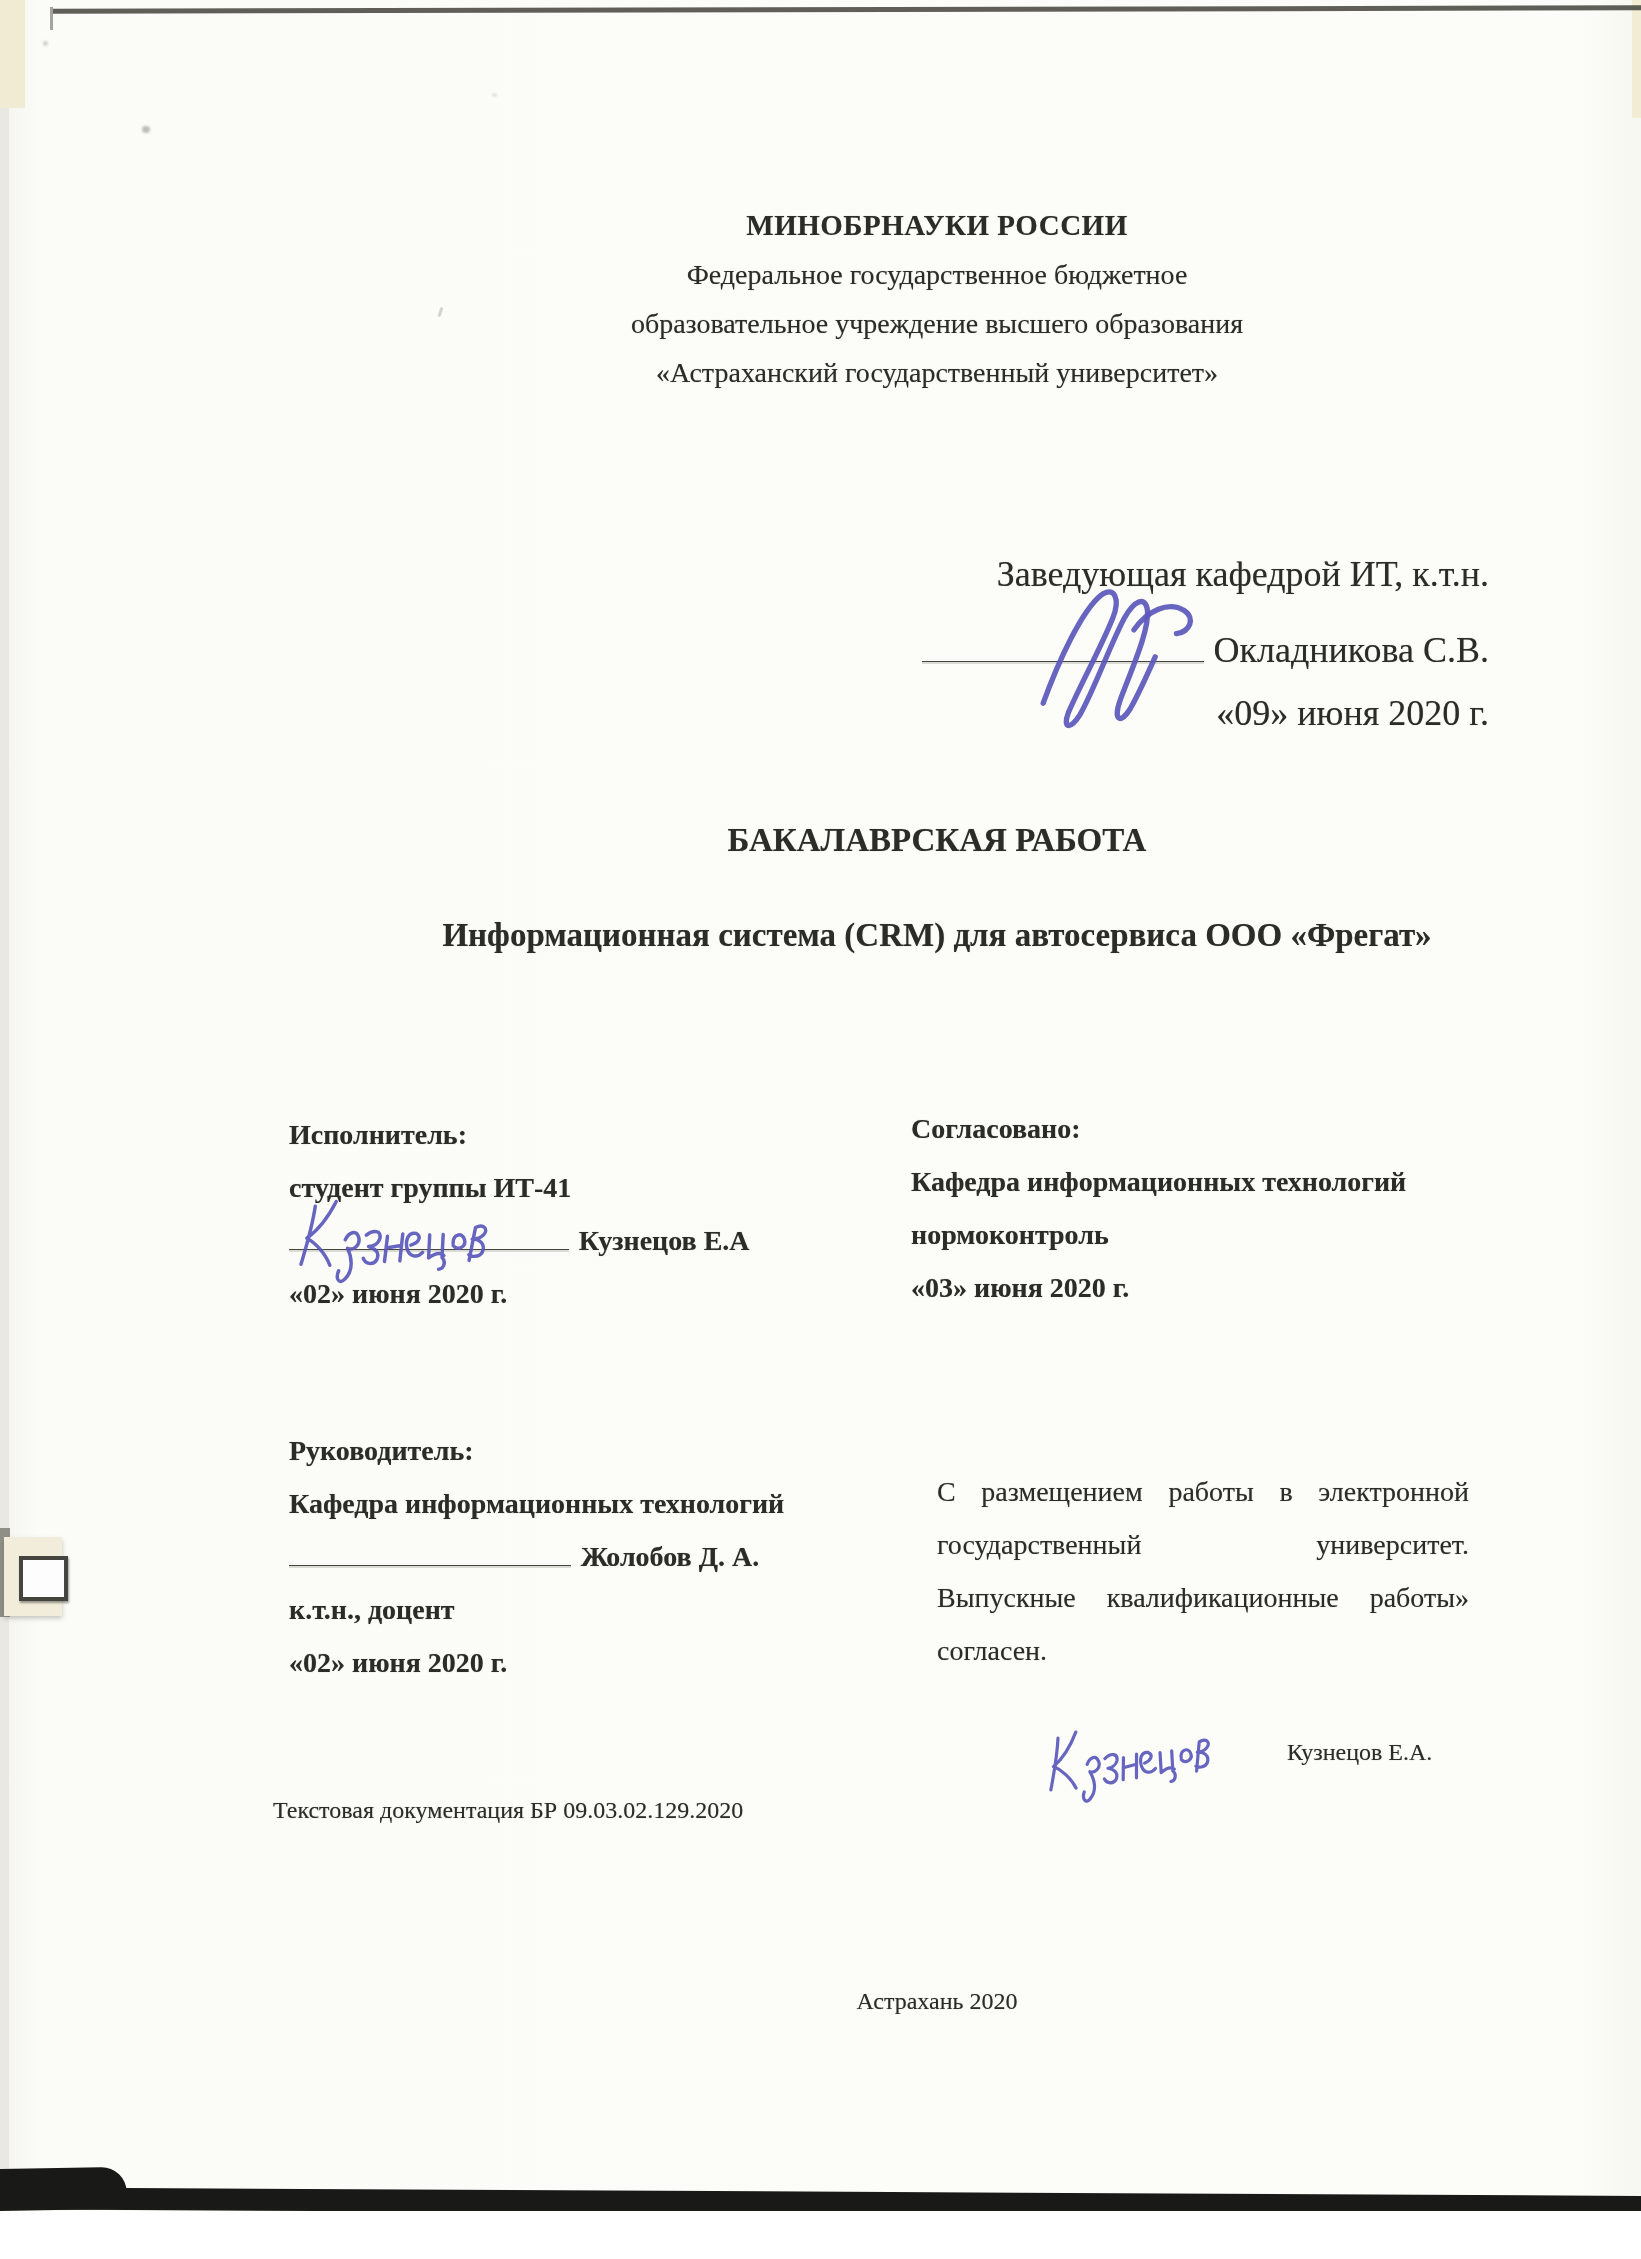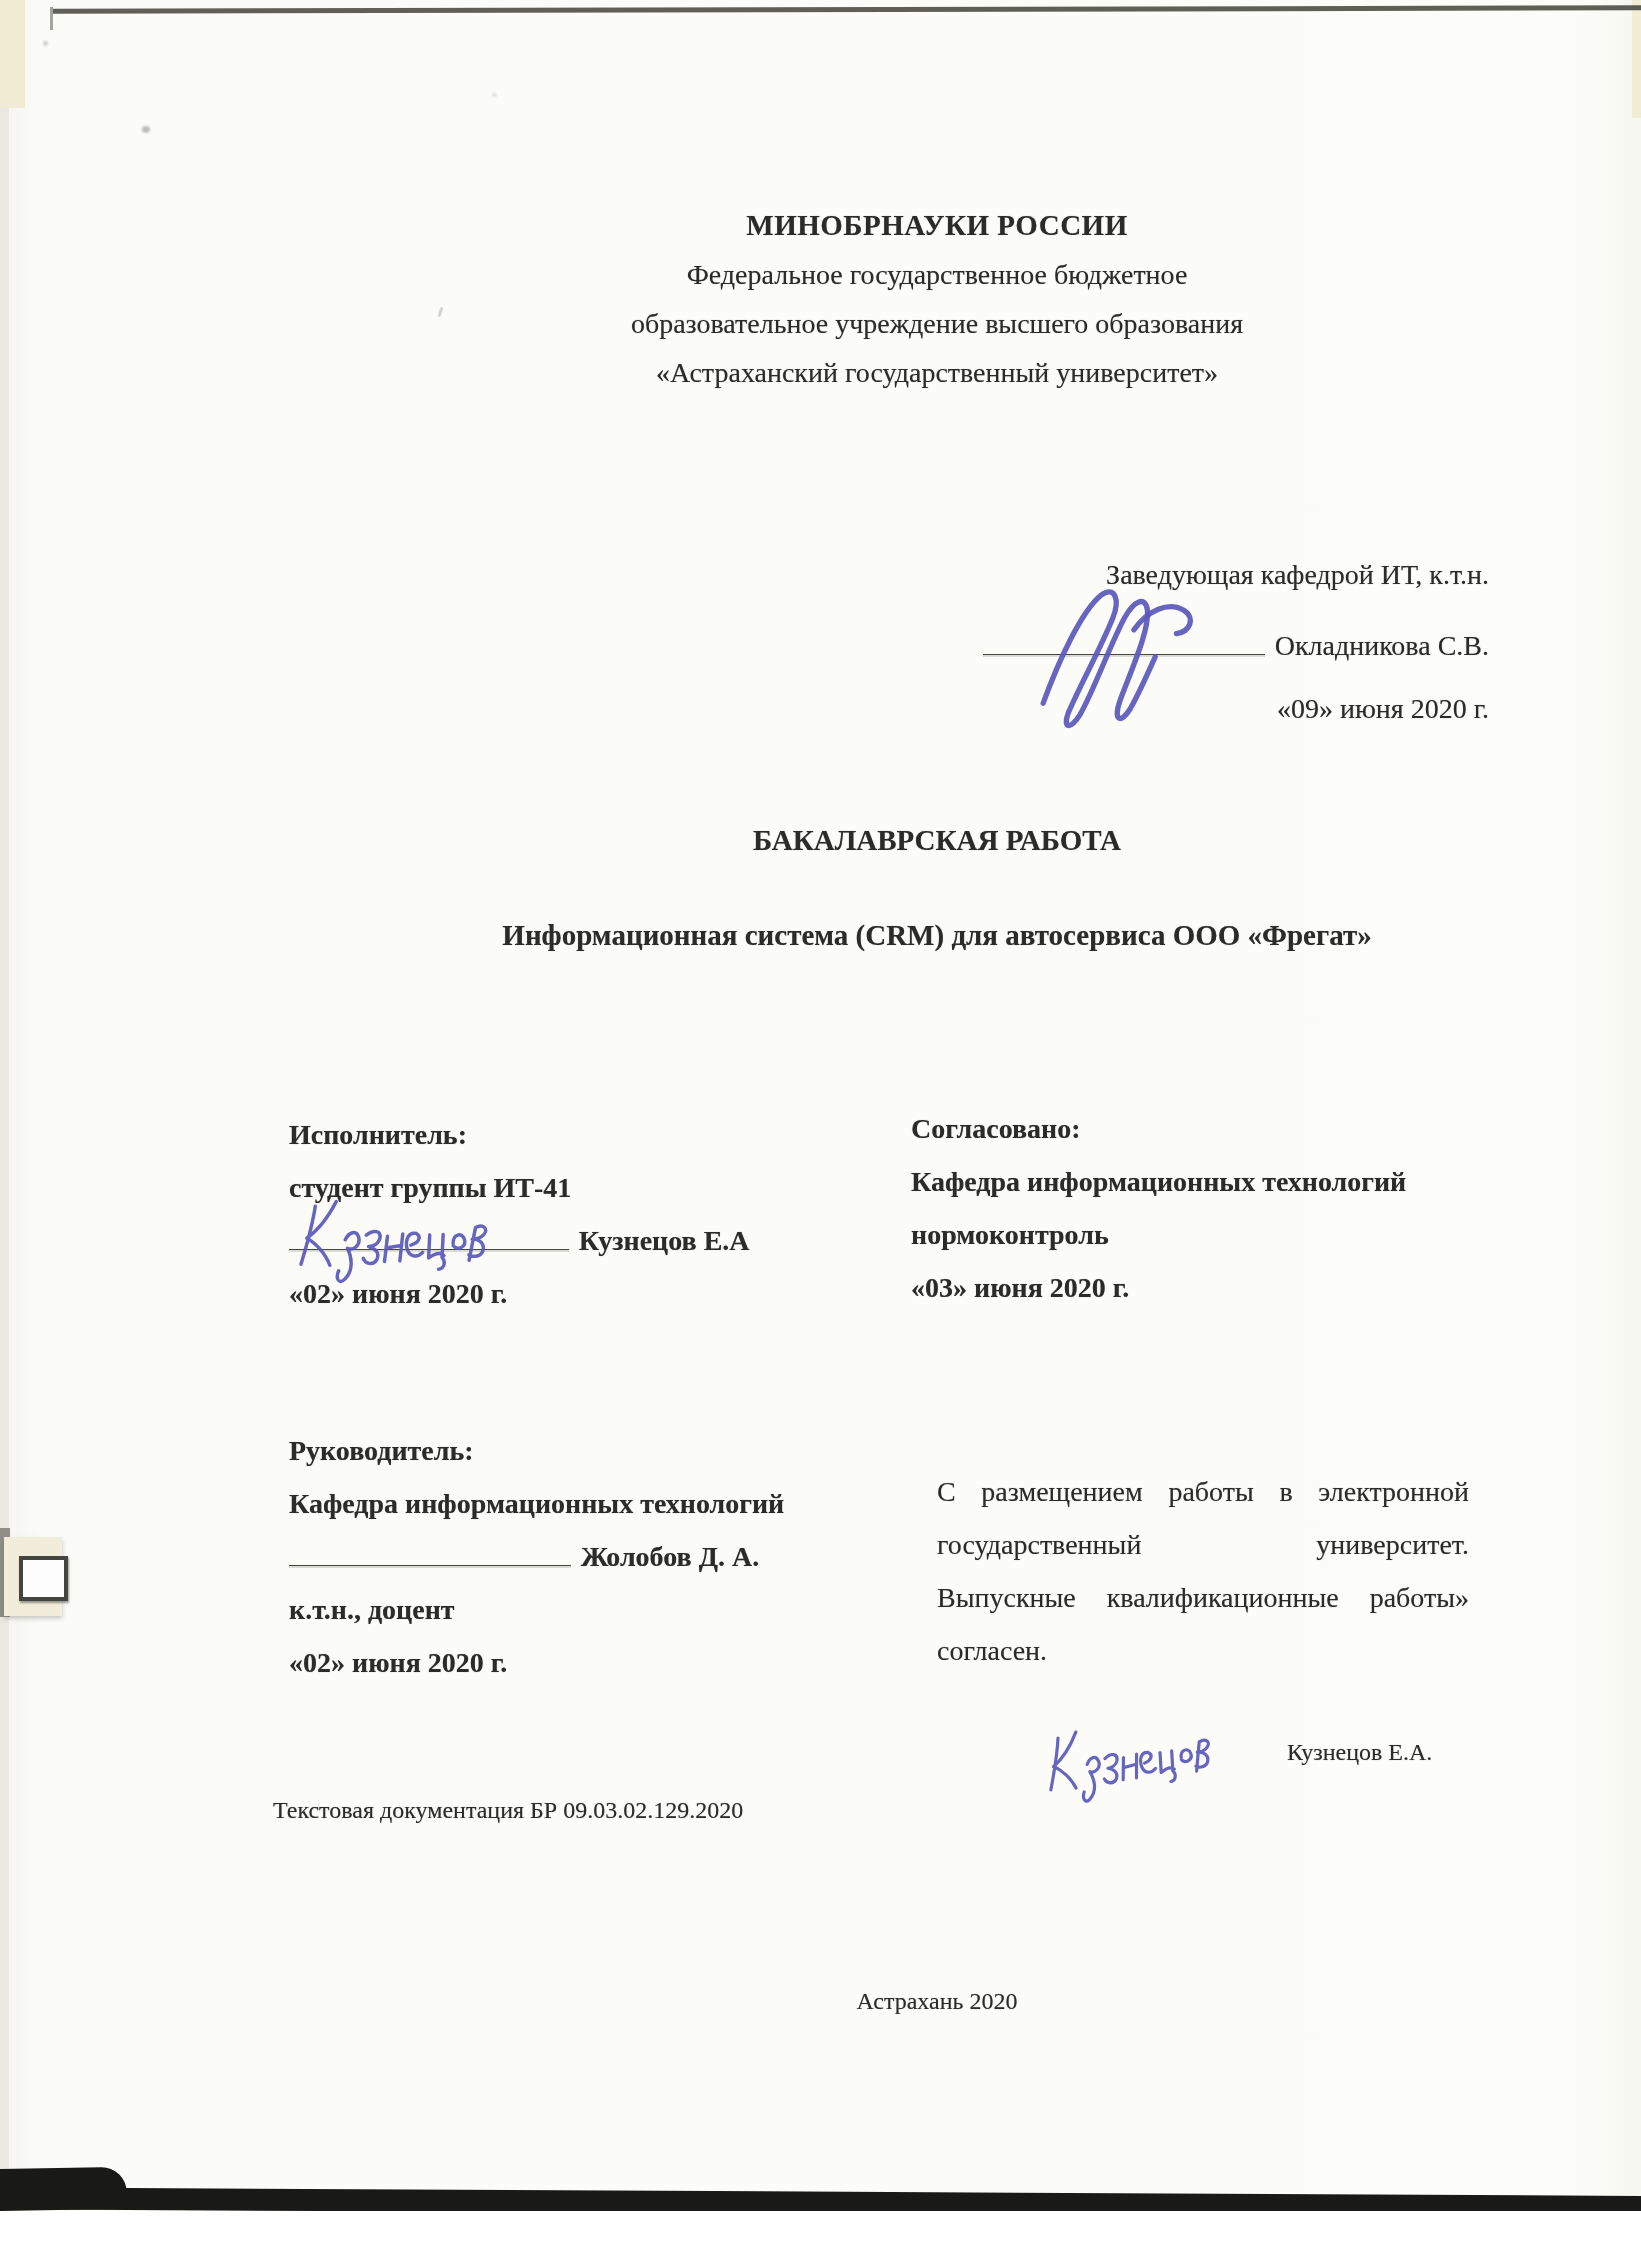--- a/index.html
+++ b/index.html
@@ -5,29 +5,29 @@
   html,body { margin:0; padding:0; background:#ffffff; }
   .page {
     position:relative; width:1641px; height:2211px; overflow:hidden;
     background:linear-gradient(90deg,#f4f4ef 0%, #fbfbf8 2.5%, #fcfcf9 96%, #f7f7f1 100%);
     font-family:"Liberation Serif","DejaVu Serif",serif;
     color:#2b2b28;
     text-shadow:0 0 1px rgba(70,70,65,.45);
   }
   .abs { position:absolute; }
   .fs { font-size:24px; line-height:33px; white-space:nowrap; }
-  .fsb { font-size:29px; line-height:33px; white-space:nowrap; font-weight:bold; }
+  .fsb { font-size:33px; line-height:33px; white-space:nowrap; font-weight:bold; }
 
   
   .centered { left:232px; width:1410px; text-align:center; }
 
   .header-block { top:201px; font-size:28px; line-height:49px; }
   .header-block .ministry { font-size:29px; font-weight:bold; letter-spacing:0.5px; }
 
-  .approval { top:558px; right:152px; text-align:right; font-size:28px; line-height:33px; }
+  .approval { top:558px; right:152px; text-align:right; font-size:36px; line-height:33px; }
   .approval .row2 { margin-top:38px; white-space:nowrap; }
   .approval .row3 { margin-top:30px; }
 
   .uline { display:inline-block; border-bottom:1.9px solid #46463f;
            box-shadow:0 1.9px 0 rgba(130,130,120,.28); height:.9em; }
   .ul-292 { width:282px; margin-right:9.7px; }
   .ul-290 { width:280px; margin-right:9.7px; }
 
   .col { font-size:28px;font-weight:bold; }
   .col p { margin:0; height:53px; line-height:33px; white-space:nowrap; }

